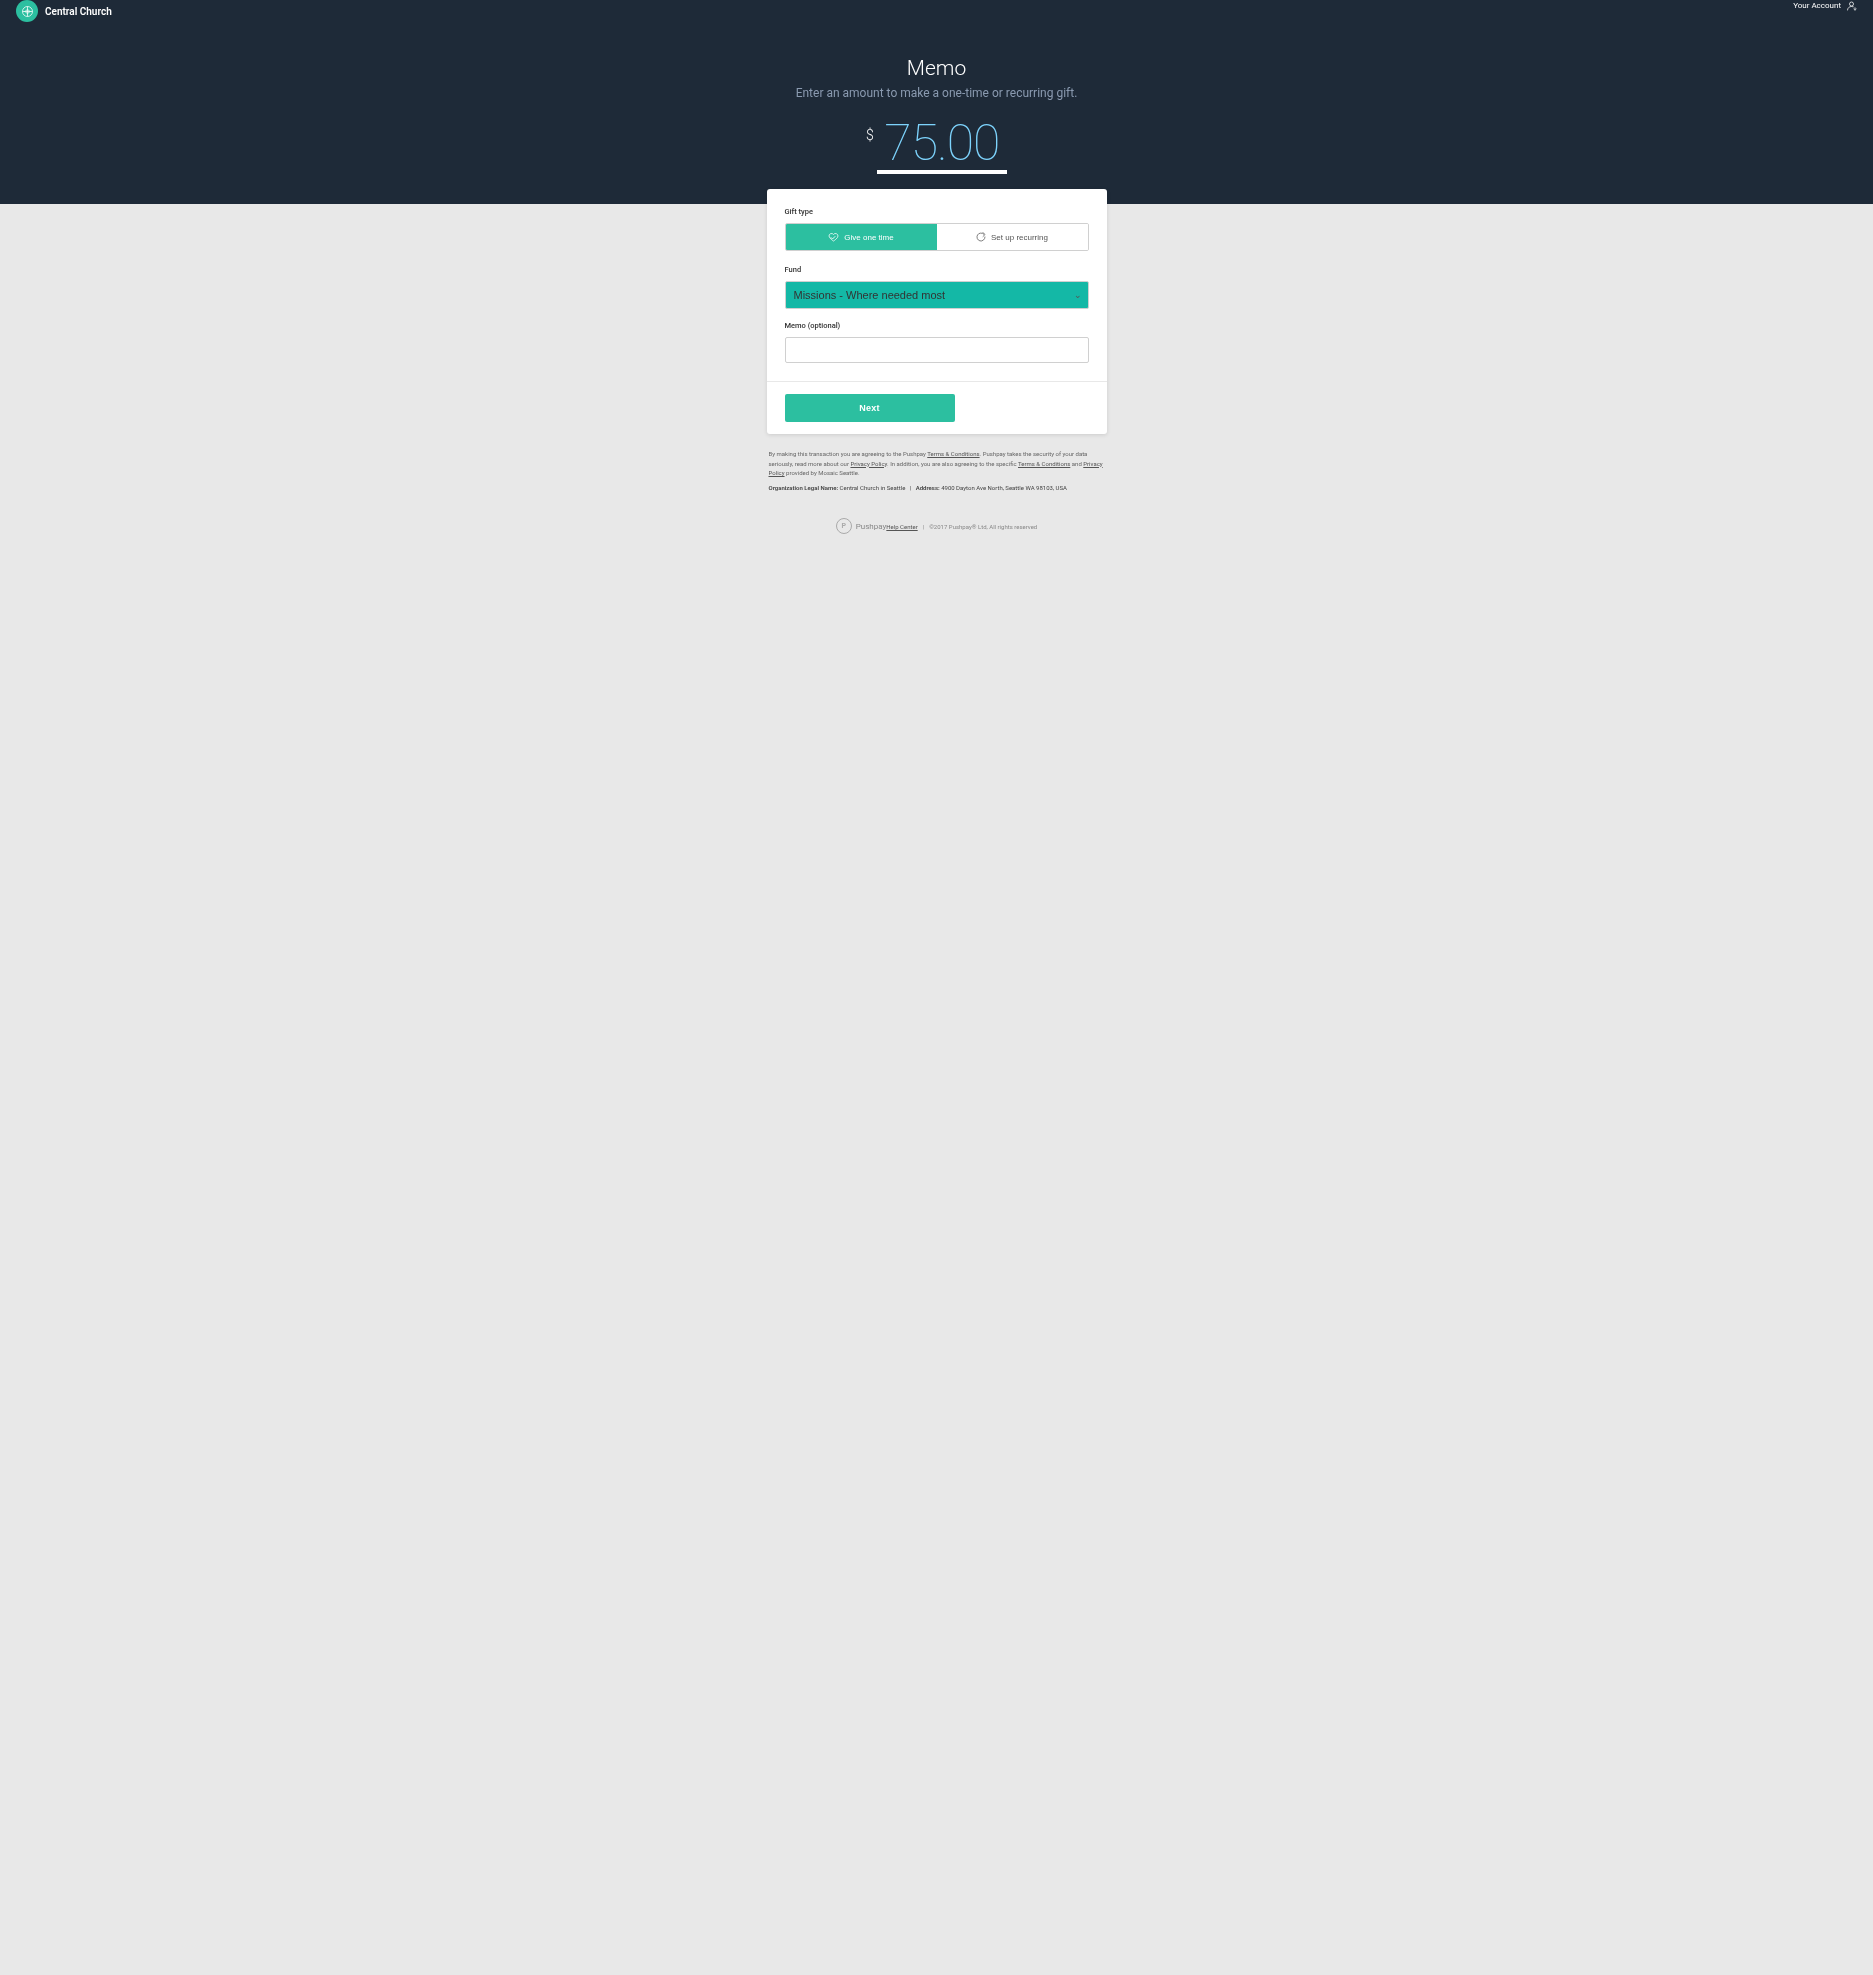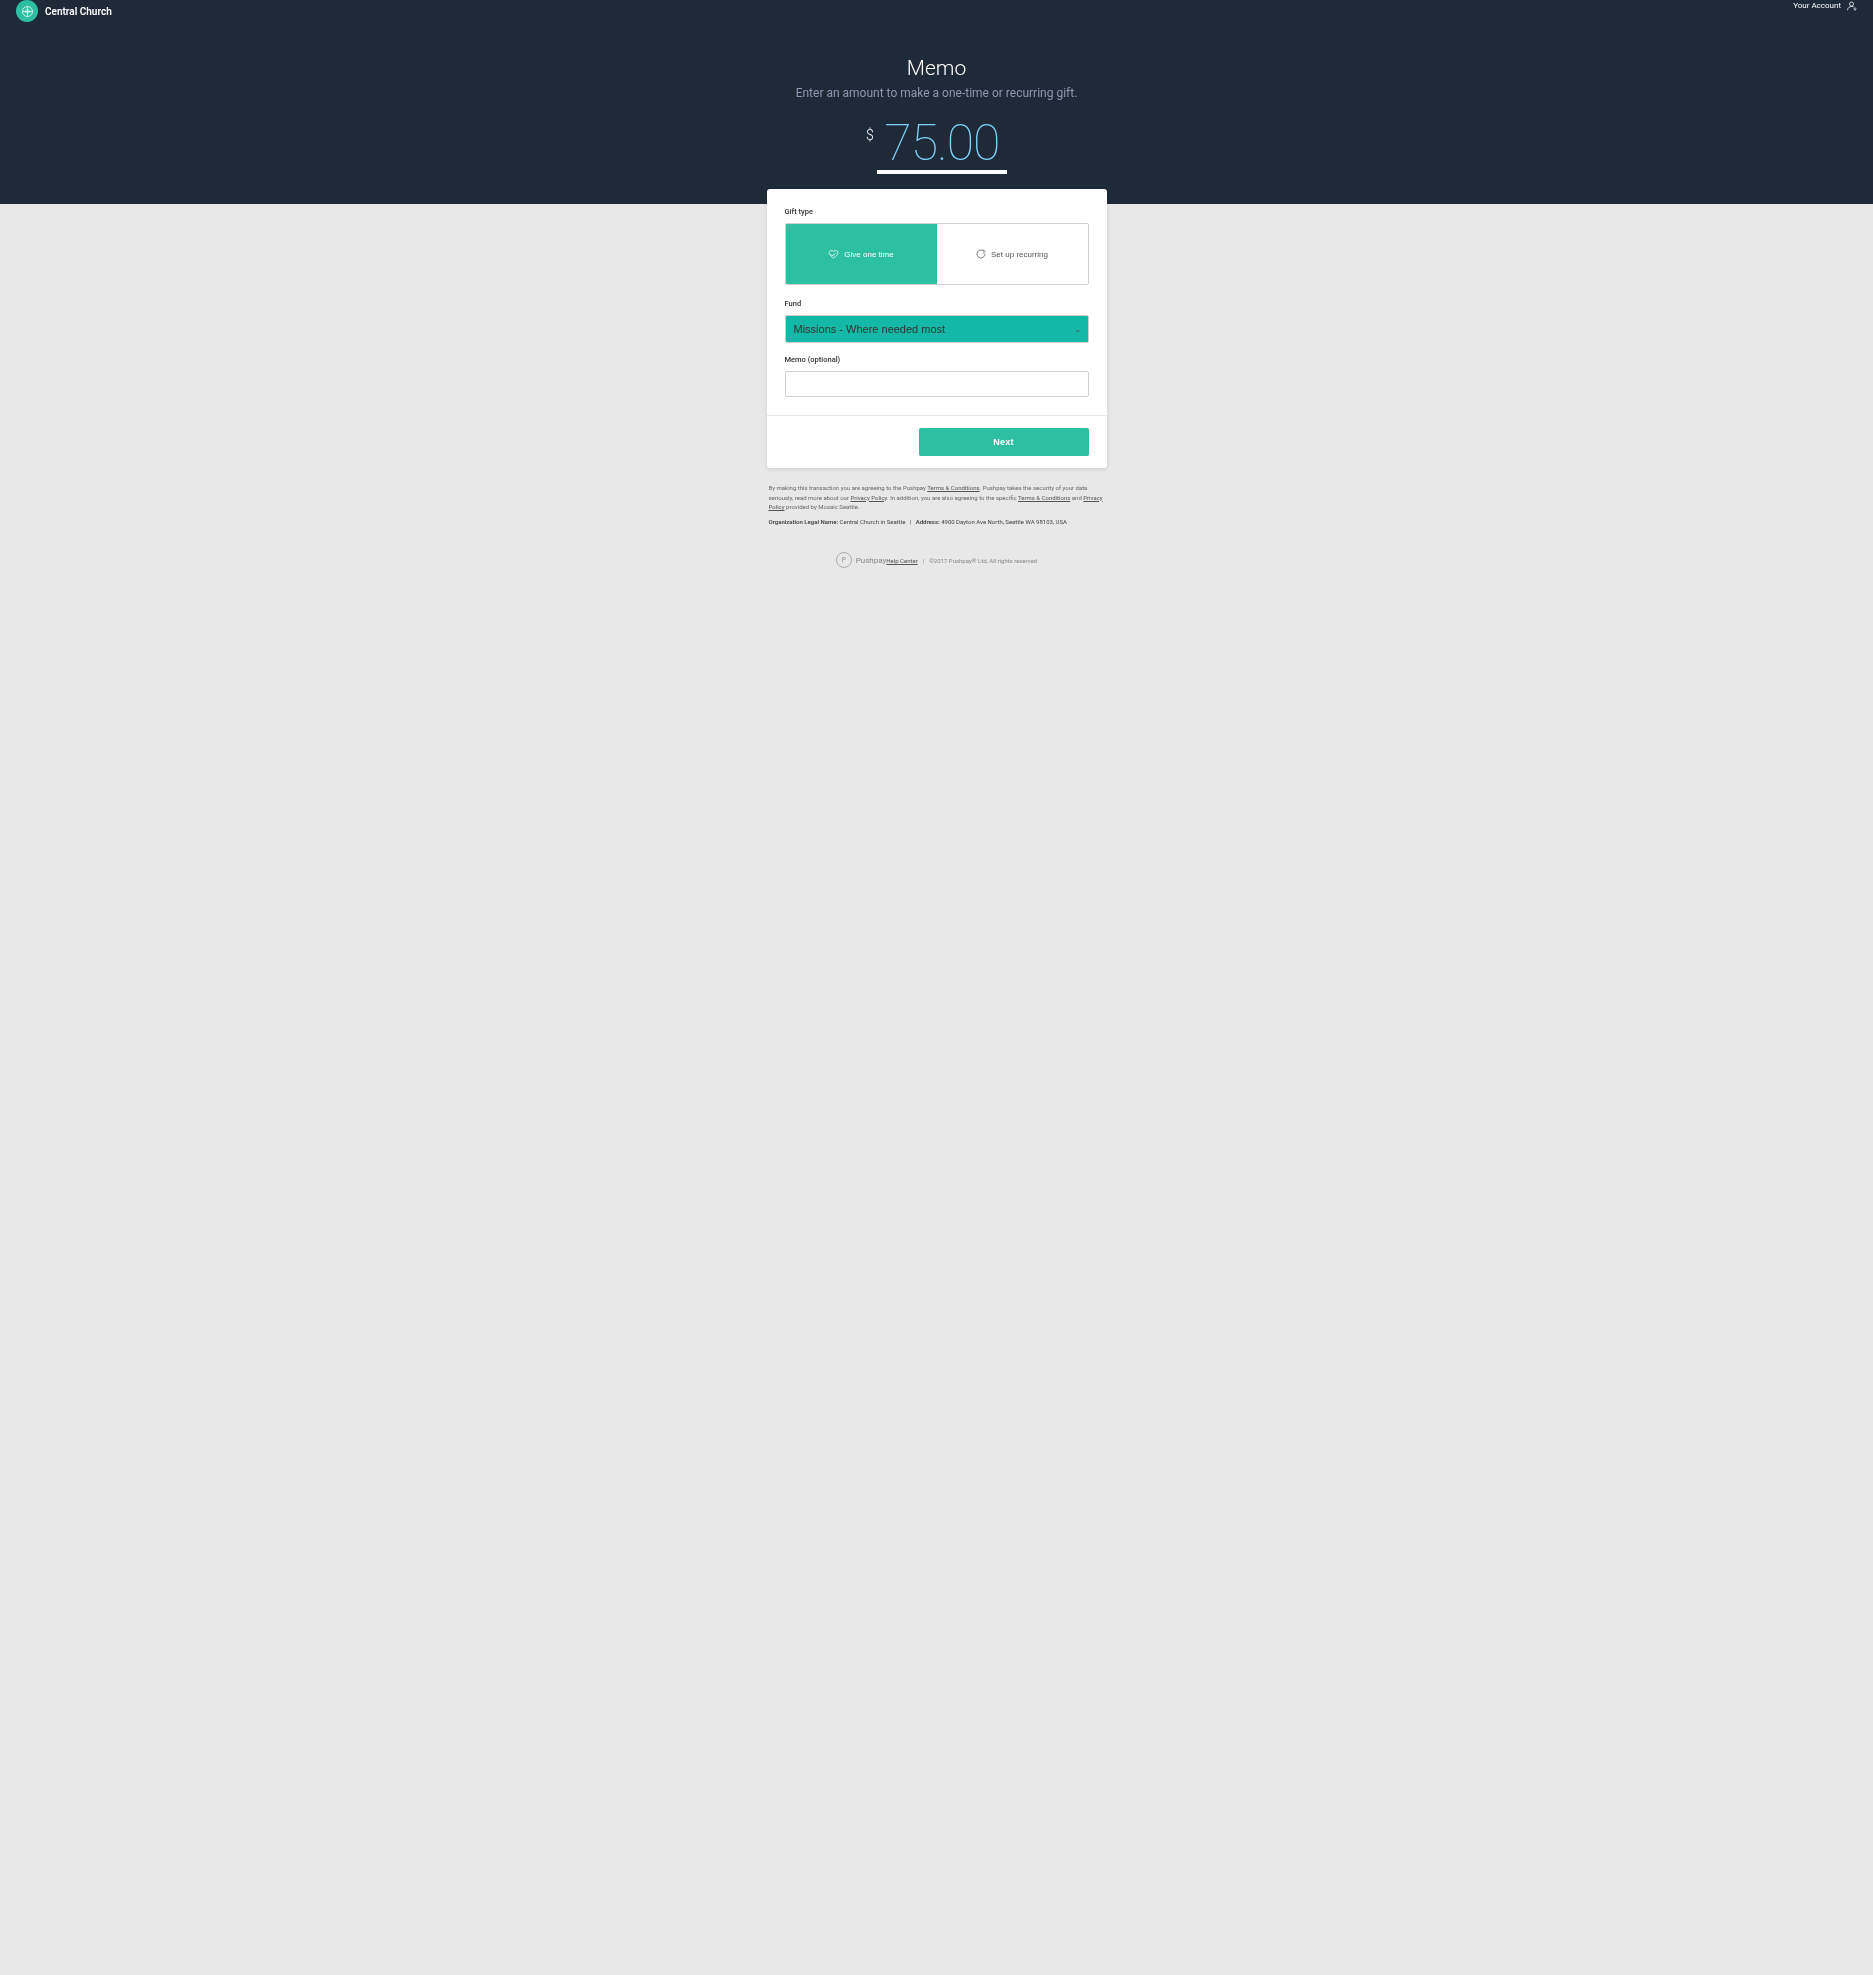--- a/index.html
+++ b/index.html
@@ -126,21 +126,21 @@
     
     .gift-type-toggle {
       display: flex;
       border: 0.5px solid #d0d0d0;
       border-radius: 2px;
       overflow: hidden;
       margin-bottom: 14px;
     }
     .toggle-btn {
       flex: 1;
-      padding: 25px 10px;
+      padding: 8px 10px;
       font-size: 8px;
       font-weight: 500;
       cursor: pointer;
       border: none;
       display: flex;
       align-items: center;
       justify-content: center;
       gap: 5px;
       transition: background 0.2s;
     }
@@ -195,21 +195,21 @@
       resize: none;
       color: #333;
       outline: none;
     }
 
     
     .card-footer {
       border-top: 0.5px solid #e8e8e8;
       padding: 12px 18px;
       display: flex;
-      justify-content: flex-end;
+      justify-content: flex-start;
     }
     .next-btn {
       background: #2cbfa0;
       color: #fff;
       border: none;
       border-radius: 2px;
       padding: 9px 0;
       font-size: 9px;
       font-weight: 600;
       width: 100%;

